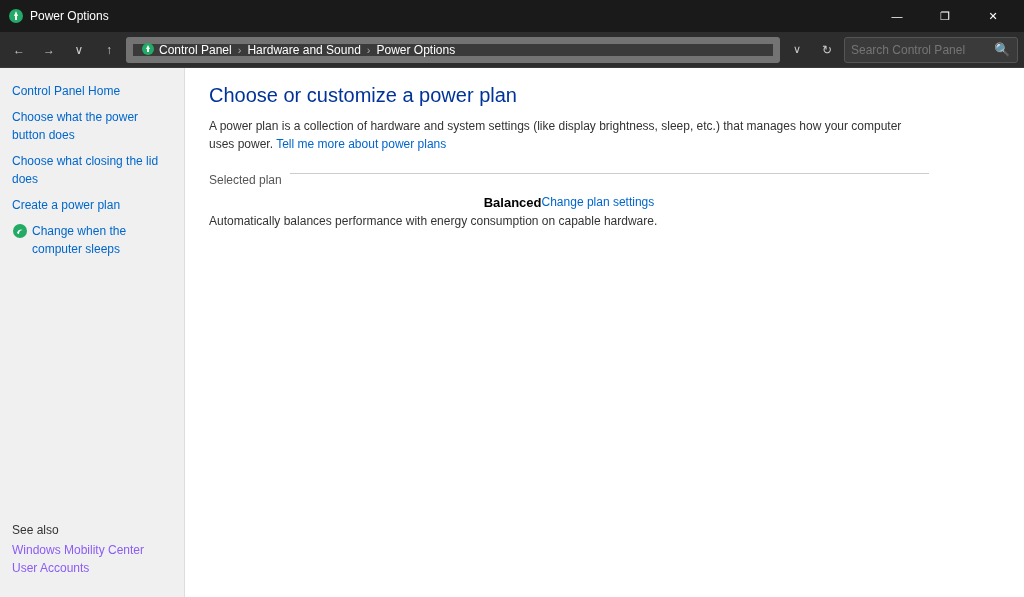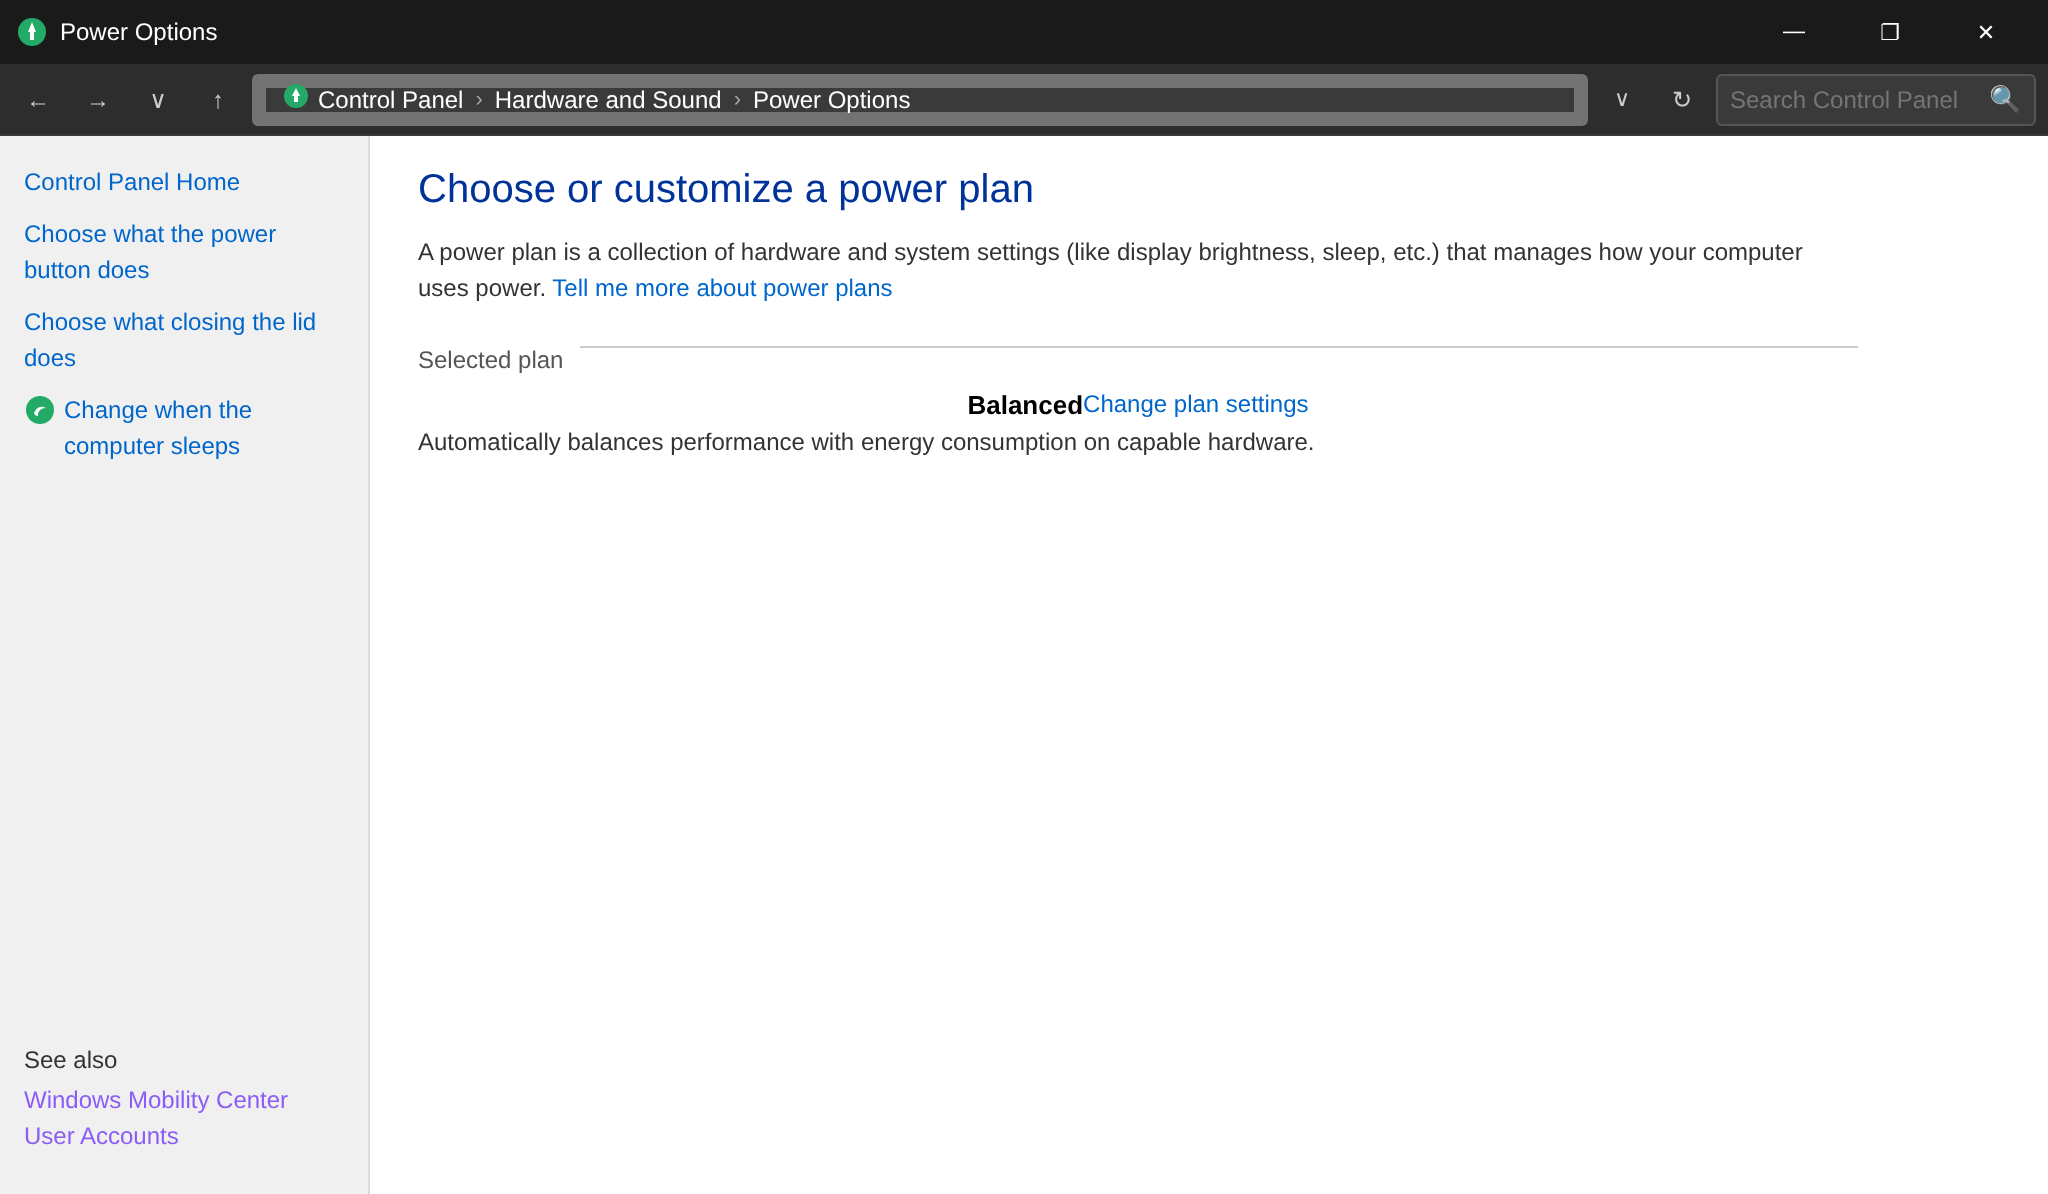--- a/index.html
+++ b/index.html
@@ -120,21 +120,21 @@
       font-size: 12px;
     }
     .search-bar {
       display: flex;
       align-items: center;
       background: #3a3a3a;
       border: 1px solid #555;
       border-radius: 3px;
       height: 26px;
       padding: 0 6px;
-      width: 160px;
+      width: 174px;
       gap: 4px;
     }
     .search-input {
       background: transparent;
       border: none;
       outline: none;
       color: #aaa;
       font-size: 12px;
       width: 100%;
     }
@@ -343,20 +343,21 @@
 </div>
 
 <div class="help-btn">?</div>
 
 <div class="main-container">
 
   <div class="sidebar">
     <a class="sidebar-link">Control Panel Home</a>
     <a class="sidebar-link">Choose what the power button does</a>
     <a class="sidebar-link">Choose what closing the lid does</a>
+    <a class="sidebar-link">Create a power plan</a>
     <a class="sidebar-link active-item">
       <svg class="sidebar-active-icon" viewBox="0 0 16 16" width="16" height="16">
         <circle cx="8" cy="8" r="7" fill="#2a6"></circle>
         <path d="M5 9.5 Q7 5 11 7 Q7 7 7 11 Q5.5 11 5 9.5Z" fill="white"></path>
       </svg>
       <span>Change when the computer sleeps</span>
     </a>
 
     <div class="sidebar-section">
       <div class="sidebar-section-title">See also</div>

